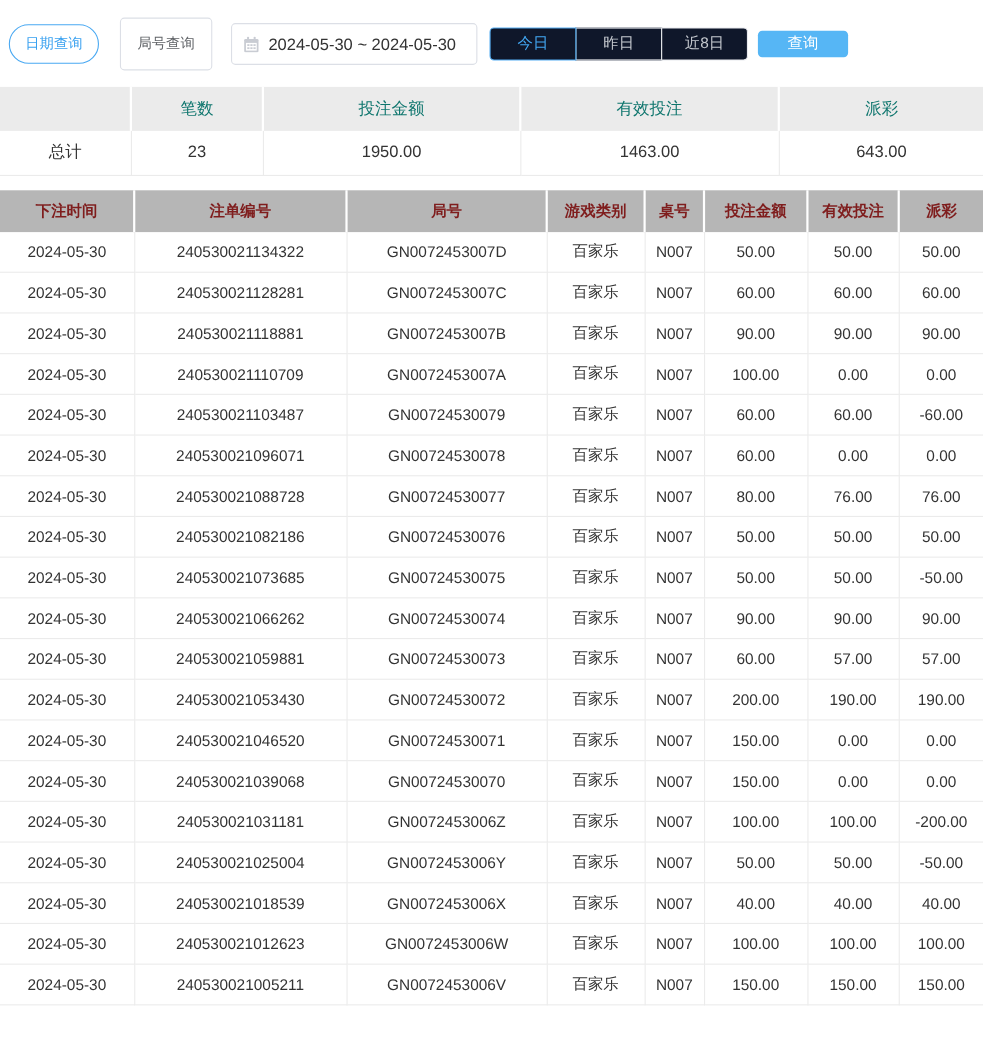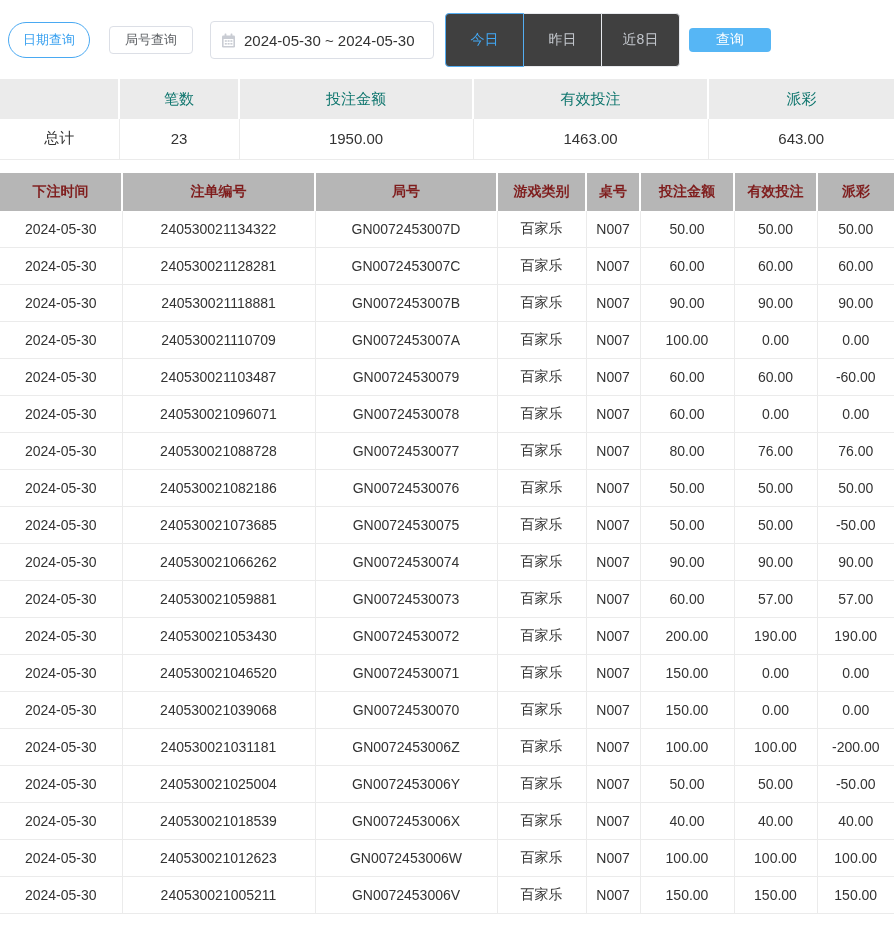--- a/index.html
+++ b/index.html
@@ -17,33 +17,33 @@
   .panel-title { font-size: 15px; font-weight: bold; color: #2d2f38; margin: 0; }
   .chevron-btn { background: none; border: none; padding: 0; cursor: pointer; line-height: 0; }
   
   .toolbar { display: flex; align-items: center; margin: 21px 8px 0 8px; height: 38px; }
   .btn { background: #fff; cursor: pointer; font-family: inherit; }
   .btn-pill {
     height: 36px; padding: 0 14px; border: 1px solid #4aa9f2; color: #39a1f0;
     border-radius: 18px; font-size: 13px;
   }
   .btn-plain {
-    height: 28px; padding: 0 15px; margin-left: 19px;
+    height: 48px; padding: 0 15px; margin-left: 19px;
     border: 1px solid #dcdfe6; color: #5f6266; border-radius: 4px; font-size: 13px;
   }
   .date-input {
     margin-left: 17px; width: 224px; height: 38px;
     border: 1px solid #dcdfe6; border-radius: 4px;
     display: flex; align-items: center; padding: 0 10px;
     font-size: 15px; color: #333; cursor: pointer; background: #fff;
   }
   .date-input .cal { margin-right: 8px; line-height: 0; }
   .btn-group { display: flex; margin-left: 11px; }
   .qbtn {
-    position: relative; width: 79px; height: 54px; background: #404040;
+    position: relative; width: 79px; height: 30px; background: #0f172a;
     border: 1px solid #e8eaee; color: #c3c7cd; font-size: 14px; cursor: pointer;
     font-family: inherit;
     text-align: center;
   }
   .qbtn + .qbtn { margin-left: -1px; }
   .qbtn:first-child { border-radius: 4px 0 0 4px; }
   .qbtn:last-child { border-radius: 0 4px 4px 0; }
   .qbtn.active { border-color: #54aef3; color: #42a7f2; z-index: 1; }
   .btn-primary {
     margin-left: 9px; width: 82px; height: 24px; border: none; border-radius: 4px;

